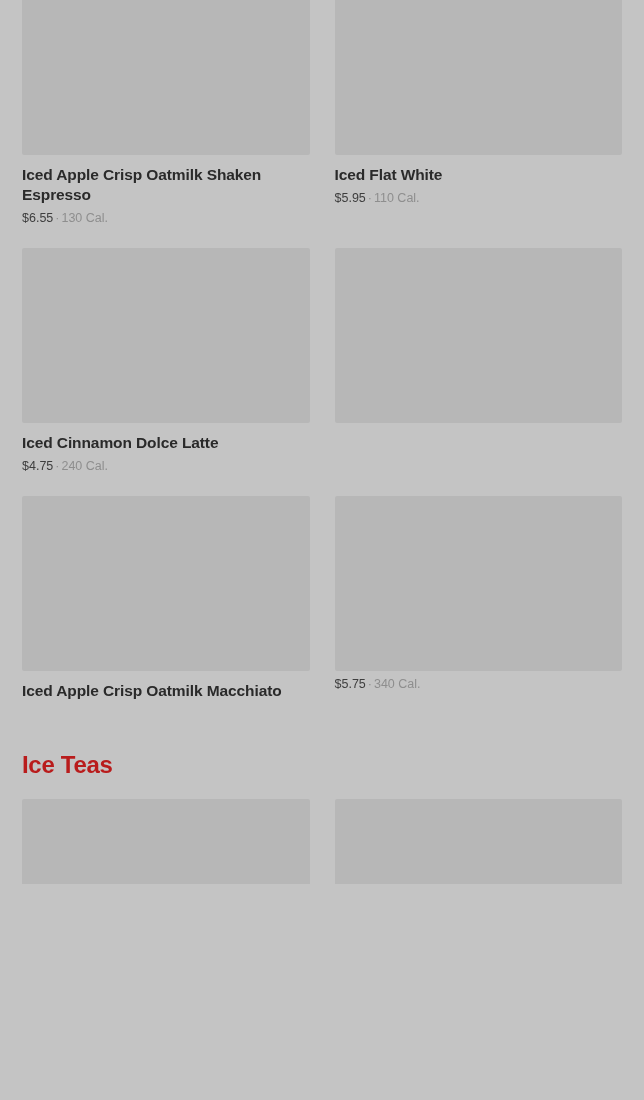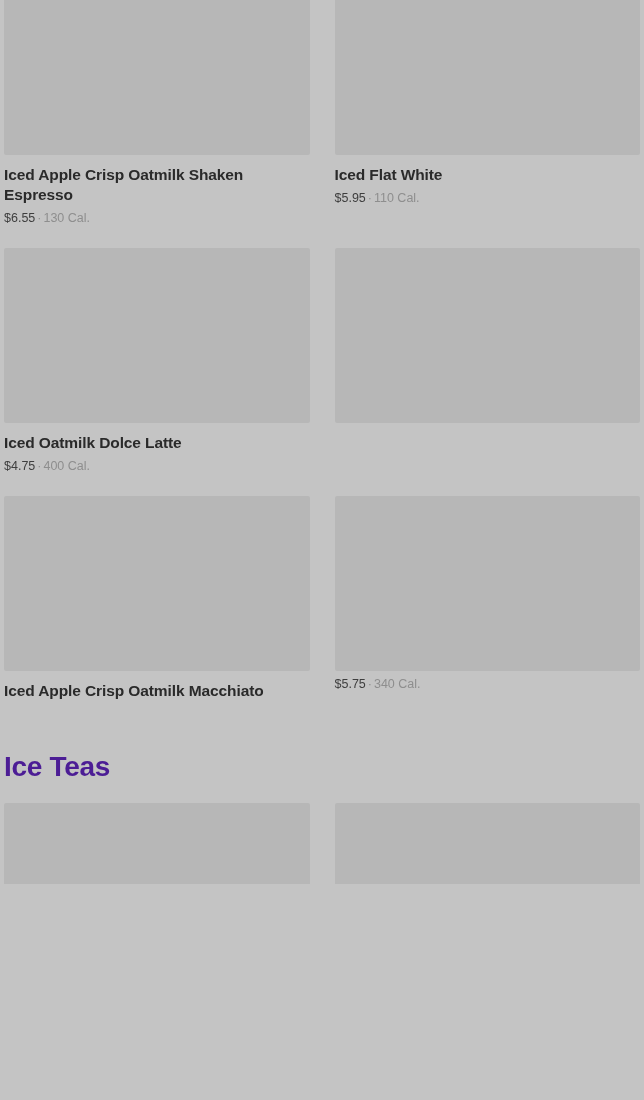--- a/index.html
+++ b/index.html
@@ -13,21 +13,21 @@
   body {
     background: #c4c4c4;
     font-family: "Liberation Sans", sans-serif;
     -webkit-font-smoothing: antialiased;
   }
 
   .menu-page {
     width: 644px;
     height: 884px;
     position: relative;
-    padding: 0 4px;
+    padding: 0 22px;
     overflow: hidden;
   }
 
   
   .product-grid {
     display: grid;
     grid-template-columns: 1fr 1fr;
     column-gap: 25px;
     row-gap: 0;
     align-content: start;
@@ -79,23 +79,23 @@
     padding: 0 2px;
   }
 
   .product-calories {
     color: #8e8e8e;
     margin-top: 29px;
   }
 
   
   .section-heading {
-    font-size: 28px;
+    font-size: 24px;
     font-weight: bold;
-    color: #4c1d95;
+    color: #b91c1c;
     letter-spacing: -0.3px;
     margin-top: 28px;
     margin-bottom: 20px;
   }
 
   .section-grid {
     display: grid;
     grid-template-columns: 1fr 1fr;
     column-gap: 25px;
   }
@@ -123,23 +123,23 @@
     <div class="product-card row-clipped">
       <div class="product-thumb"></div>
       <div class="product-title">Iced Flat White</div>
       <div class="product-meta">
         <span class="product-price">$5.95</span><span class="meta-dot">·</span><span class="product-calories">110 Cal.</span>
       </div>
     </div>
 
     <div class="product-card">
       <div class="product-thumb"></div>
-      <div class="product-title">Iced Oatmilk Dolce Latte</div>
+      <div class="product-title">Iced Cinnamon Dolce Latte</div>
       <div class="product-meta">
-        <span class="product-price">$4.75</span><span class="meta-dot">·</span><span class="product-calories">400 Cal.</span>
+        <span class="product-price">$4.75</span><span class="meta-dot">·</span><span class="product-calories">240 Cal.</span>
       </div>
     </div>
 
 
     <div class="product-card">
       <div class="product-thumb"></div>
     </div>
 
     <div class="product-card">
       <div class="product-thumb"></div>

